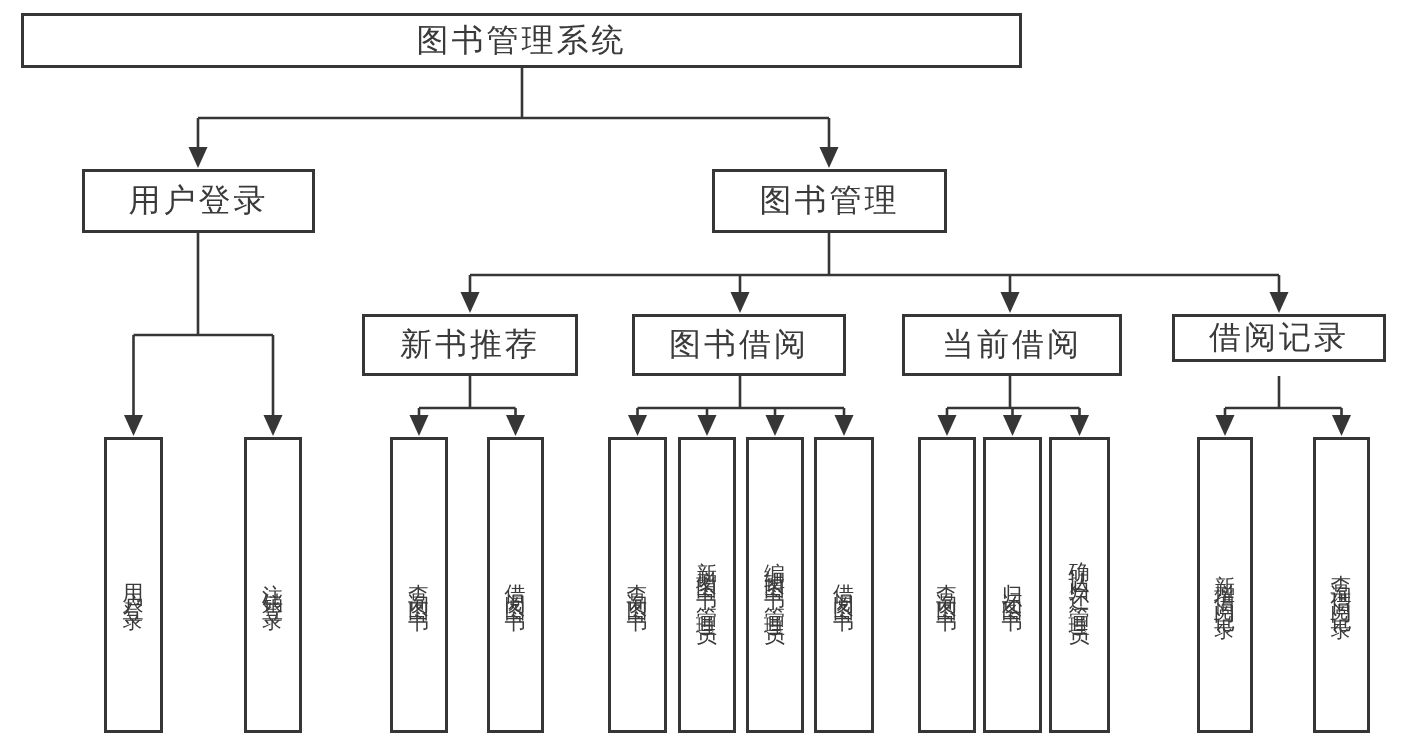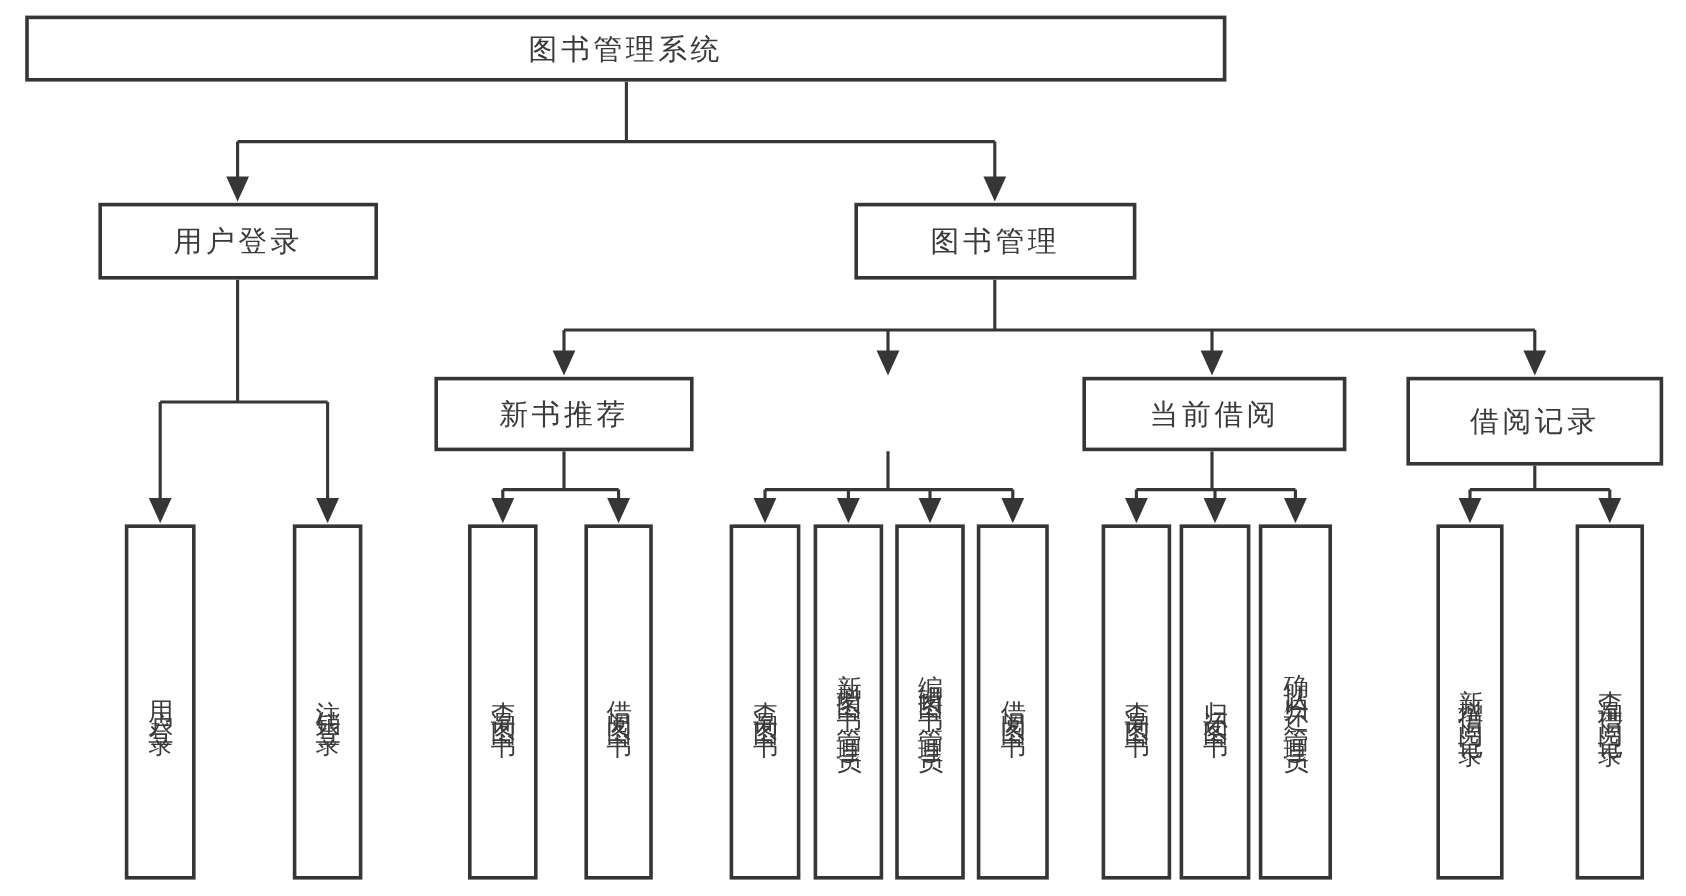--- a/index.html
+++ b/index.html
@@ -22,21 +22,21 @@
     box-sizing: border-box;
     border: 3px solid #363636;
     background: #ffffff;
     color: #3a3a3a;
     display: flex;
     align-items: center;
     justify-content: center;
     z-index: 2;
   }
   .hbox {
-    font-size: 24px;
+    font-size: 32px;
     letter-spacing: 3px;
     white-space: nowrap;
   }
   .vbox {
     writing-mode: vertical-rl;
     text-orientation: mixed;
     font-size: 21px;
     letter-spacing: 9px;
     line-height: 1;
   }
@@ -94,22 +94,23 @@
       <polygon points="1332,415 1351,415 1341.5,436"></polygon>
     </g>
   </svg>
 
   <div class="box hbox" style="left:21px; top:13px; width:1001px; height:55px;">图书管理系统</div>
 
   <div class="box hbox" style="left:82px; top:169px; width:233px; height:64px;">用户登录</div>
   <div class="box hbox" style="left:362px; top:314px; width:216px; height:62px;">新书推荐</div>
 
   <div class="box hbox" style="left:712px; top:169px; width:235px; height:64px;">图书管理</div>
+  <div class="box hbox" style="left:632px; top:314px; width:214px; height:62px;">图书借阅</div>
   <div class="box hbox" style="left:902px; top:314px; width:220px; height:62px;">当前借阅</div>
-  <div class="box hbox" style="left:1172px; top:314px; width:214px; height:74px;">借阅记录</div>
+  <div class="box hbox" style="left:1172px; top:314px; width:214px; height:48px;">借阅记录</div>
 
   <div class="box vbox" style="left:104px; top:437px; width:59px; height:296px;">用户登录</div>
   <div class="box vbox" style="left:244px; top:437px; width:58px; height:296px;">注销登录</div>
 
   <div class="box vbox" style="left:390px; top:437px; width:58px; height:296px;">查询图书</div>
   <div class="box vbox" style="left:487px; top:437px; width:57px; height:296px;">借阅图书</div>
 
   <div class="box vbox" style="left:608px; top:437px; width:59px; height:296px;">查询图书</div>
   <div class="box vbox" style="left:678px; top:437px; width:58px; height:296px;">新增图书（管理员）</div>
   <div class="box vbox" style="left:746px; top:437px; width:58px; height:296px;">编辑图书（管理员）</div>

